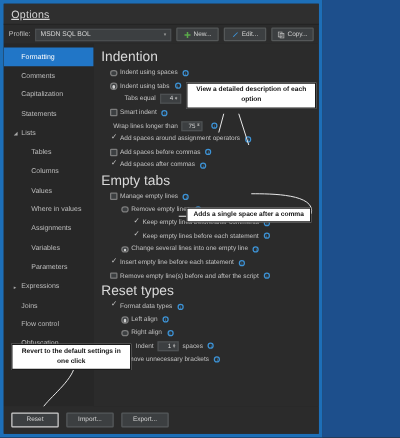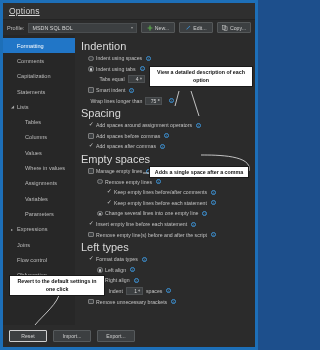--- a/index.html
+++ b/index.html
@@ -311,37 +311,36 @@
         </div>
         <div class="opt ind1">
           <span class="lbl">Wrap lines longer than</span>
           <span class="spin">
             <span>75</span>
             <span class="ar up">▲</span>
             <span class="ar dn">▼</span>
           </span>
           <span class="info">i</span>
         </div>
-        <div class="sec-title">Spacing</div>
         <div class="opt ind1">
           <span class="chk on checkonly"></span>
           <span class="lbl">Add spaces around assignment operators</span>
           <span class="info">i</span>
         </div>
         <div class="opt ind1">
           <span class="chk"></span>
           <span class="lbl">Add spaces before commas</span>
           <span class="info">i</span>
         </div>
         <div class="opt ind1">
           <span class="chk on checkonly"></span>
           <span class="lbl">Add spaces after commas</span>
           <span class="info">i</span>
         </div>
-        <div class="sec-title">Empty spaces</div>
+        <div class="sec-title">Empty tabs</div>
         <div class="opt ind1">
           <span class="chk"></span>
           <span class="lbl">Manage empty lines</span>
           <span class="info">i</span>
         </div>
         <div class="opt ind2">
           <span class="rad"></span>
           <span class="lbl">Remove empty lines</span>
           <span class="info">i</span>
         </div>
@@ -363,21 +362,21 @@
         <div class="opt ind1">
           <span class="chk on checkonly"></span>
           <span class="lbl">Insert empty line before each statement</span>
           <span class="info">i</span>
         </div>
         <div class="opt ind1">
           <span class="chk"></span>
           <span class="lbl">Remove empty line(s) before and after the script</span>
           <span class="info">i</span>
         </div>
-        <div class="sec-title">Left types</div>
+        <div class="sec-title">Reset types</div>
         <div class="opt ind1">
           <span class="chk on checkonly"></span>
           <span class="lbl">Format data types</span>
           <span class="info">i</span>
         </div>
         <div class="opt ind2">
           <span class="rad on"></span>
           <span class="lbl">Left align</span>
           <span class="info">i</span>
         </div>

